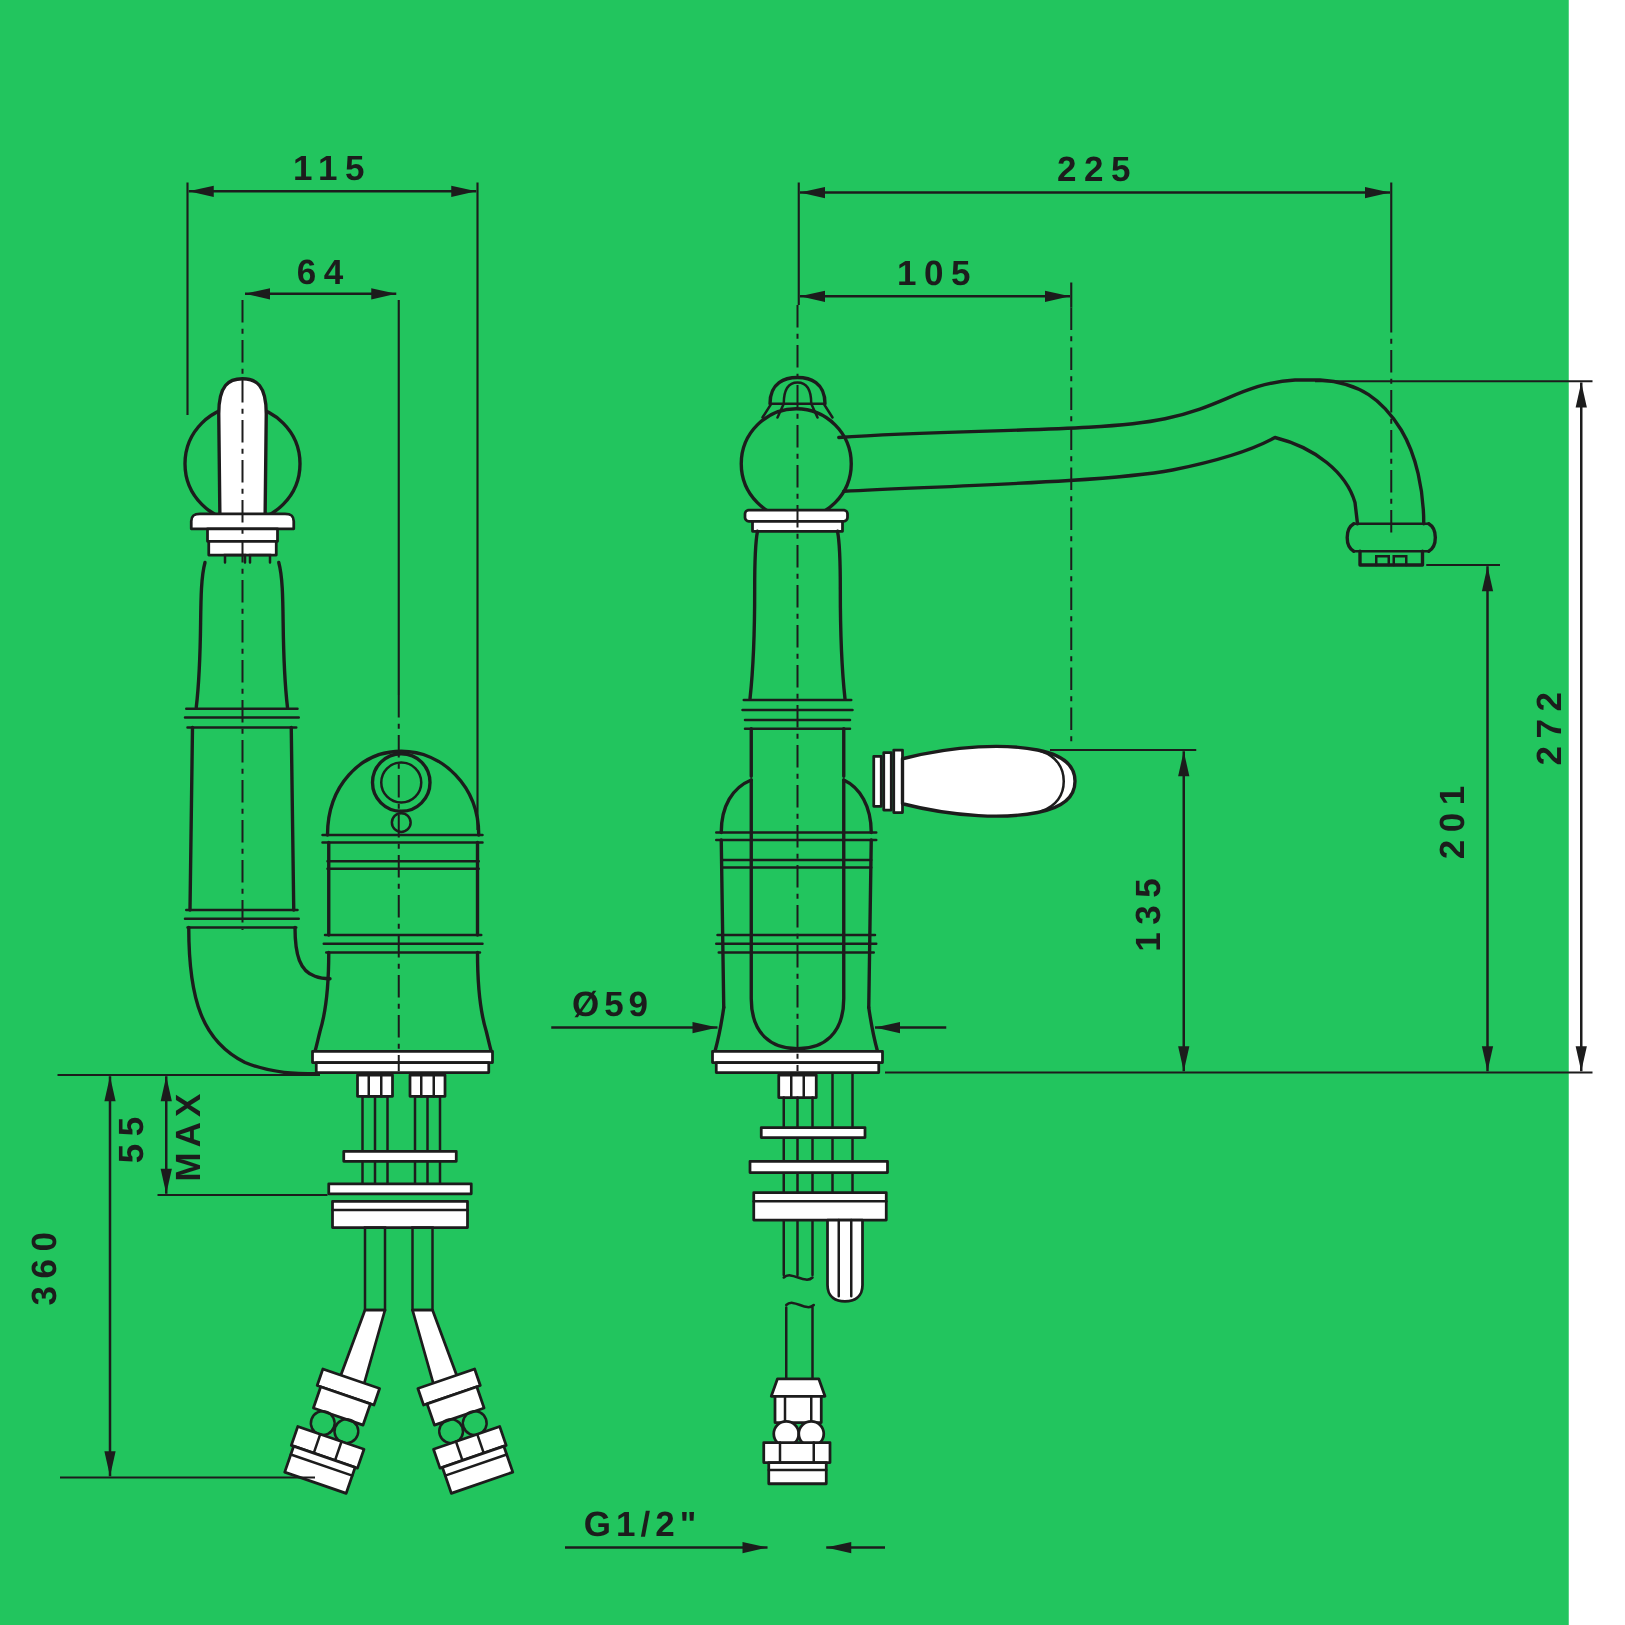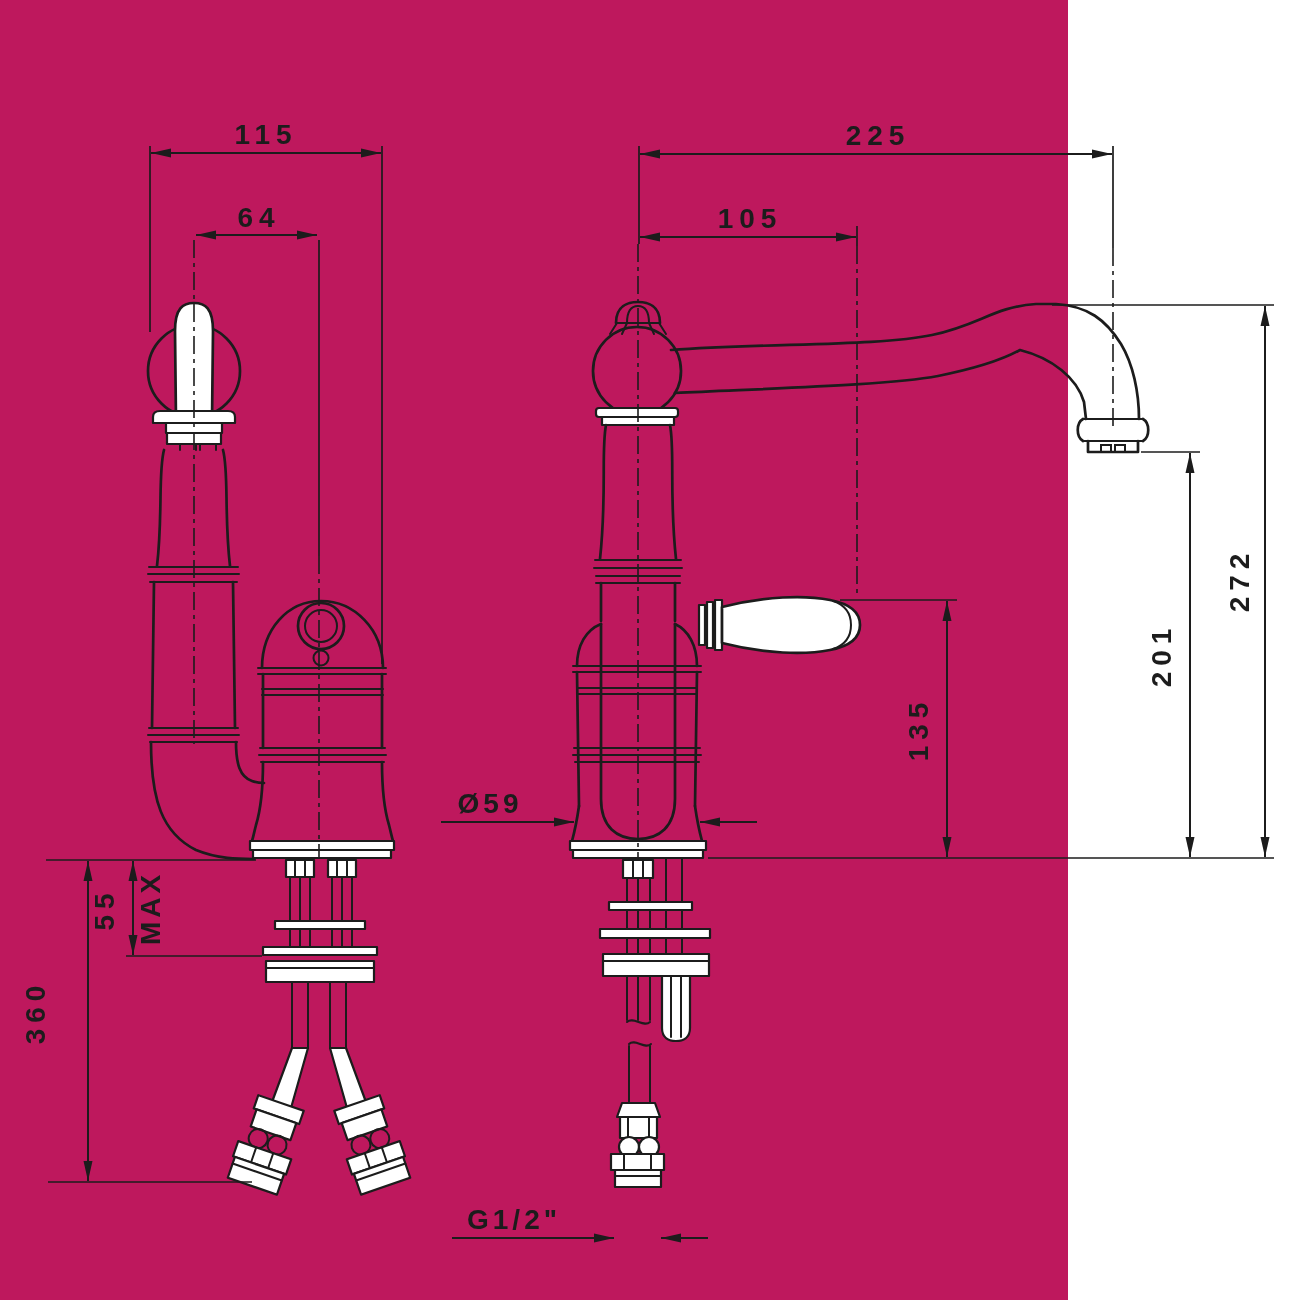--- a/index.html
+++ b/index.html
@@ -1,16 +1,16 @@
 <!DOCTYPE html>
 <html><head>
 <meta charset="utf-8">
 <style>
   html,body{margin:0;padding:0;background:#ffffff;}
-  .stage{width:1068px;height:1300px;background:#be185d;position:relative;font-family:"Liberation Sans",sans-serif;}
+  .stage{width:1255px;height:1300px;background:#22c55e;position:relative;font-family:"Liberation Sans",sans-serif;}
   svg{display:block;}
   .outline{fill:none;stroke:#1c1c1c;stroke-width:2.7;stroke-linecap:round;stroke-linejoin:round;}
   .thin{fill:none;stroke:#1c1c1c;stroke-width:2;stroke-linecap:round;}
   .whitefill{fill:#ffffff;stroke:#1c1c1c;stroke-width:2.7;stroke-linejoin:round;}
   .whitefill2{fill:#ffffff;stroke:#1c1c1c;stroke-width:2.2;stroke-linejoin:round;}
   .ext{fill:none;stroke:#1c1c1c;stroke-width:1.7;}
   .cline{fill:none;stroke:#1c1c1c;stroke-width:1.6;stroke-dasharray:18 5 4 5;}
   .dim{fill:none;stroke:#1c1c1c;stroke-width:2;}
   .arrow{fill:#1c1c1c;stroke:none;}
   text{fill:#1c1c1c;font-family:"Liberation Sans",sans-serif;font-weight:bold;font-size:28px;letter-spacing:6px;}

